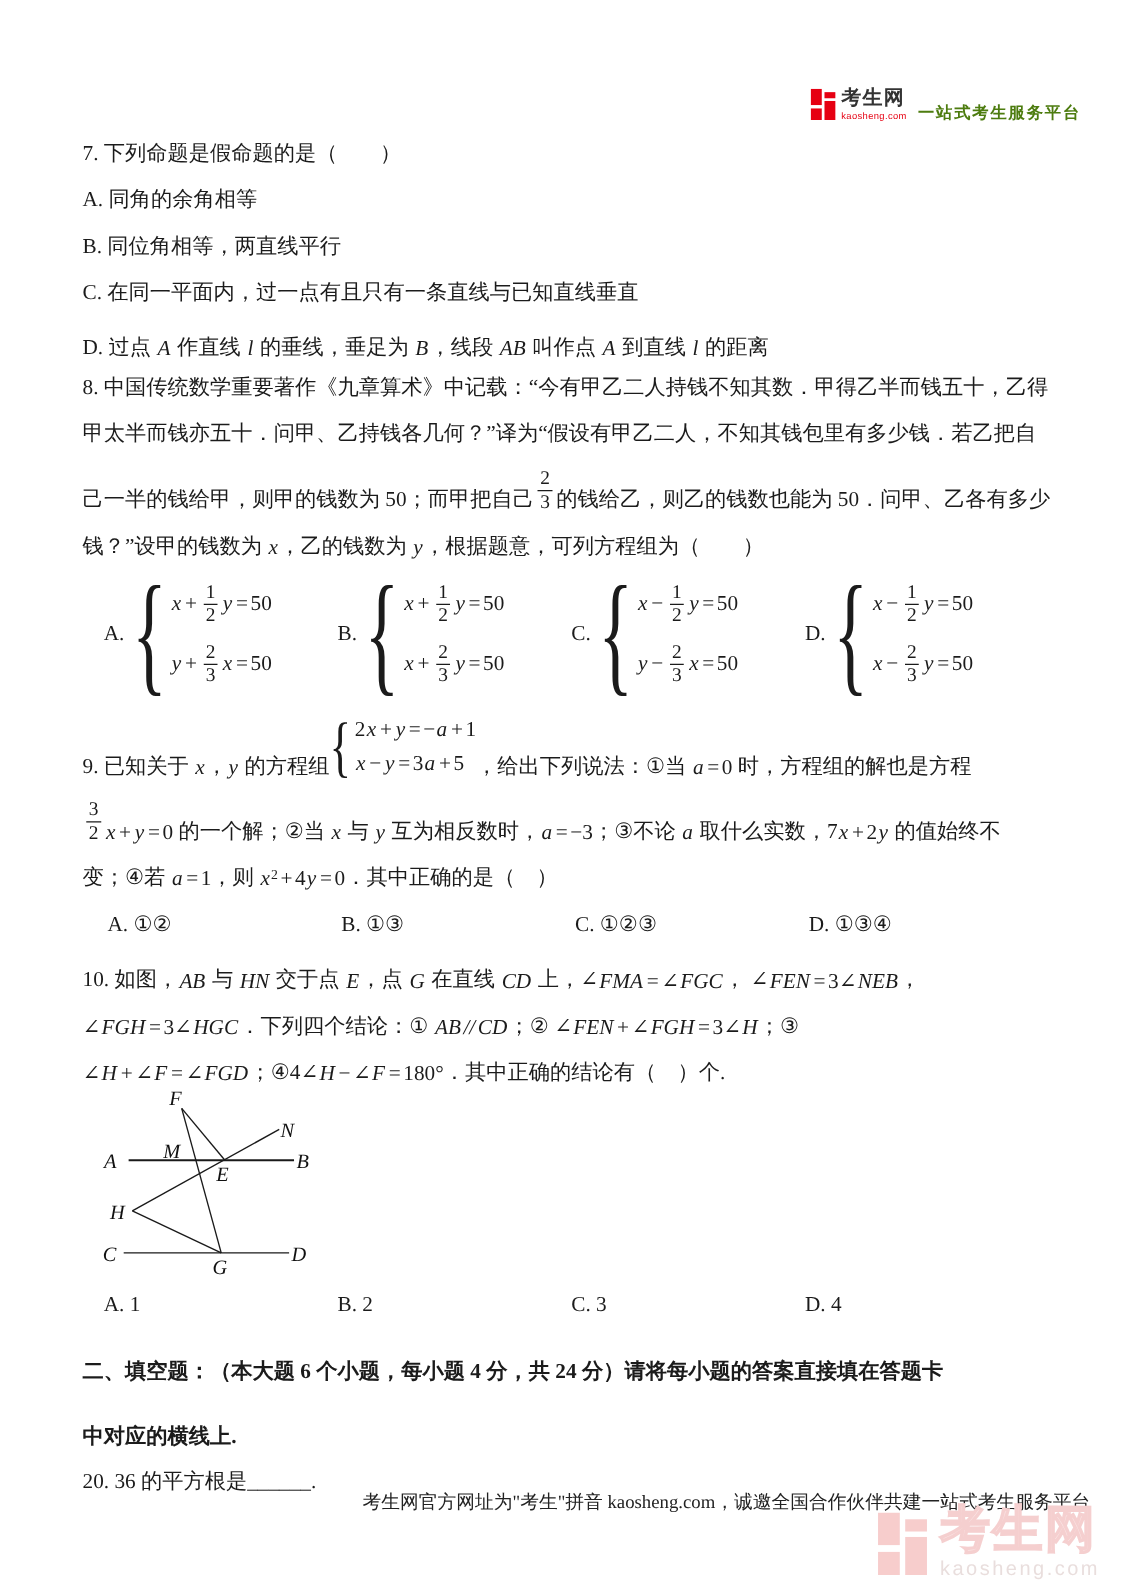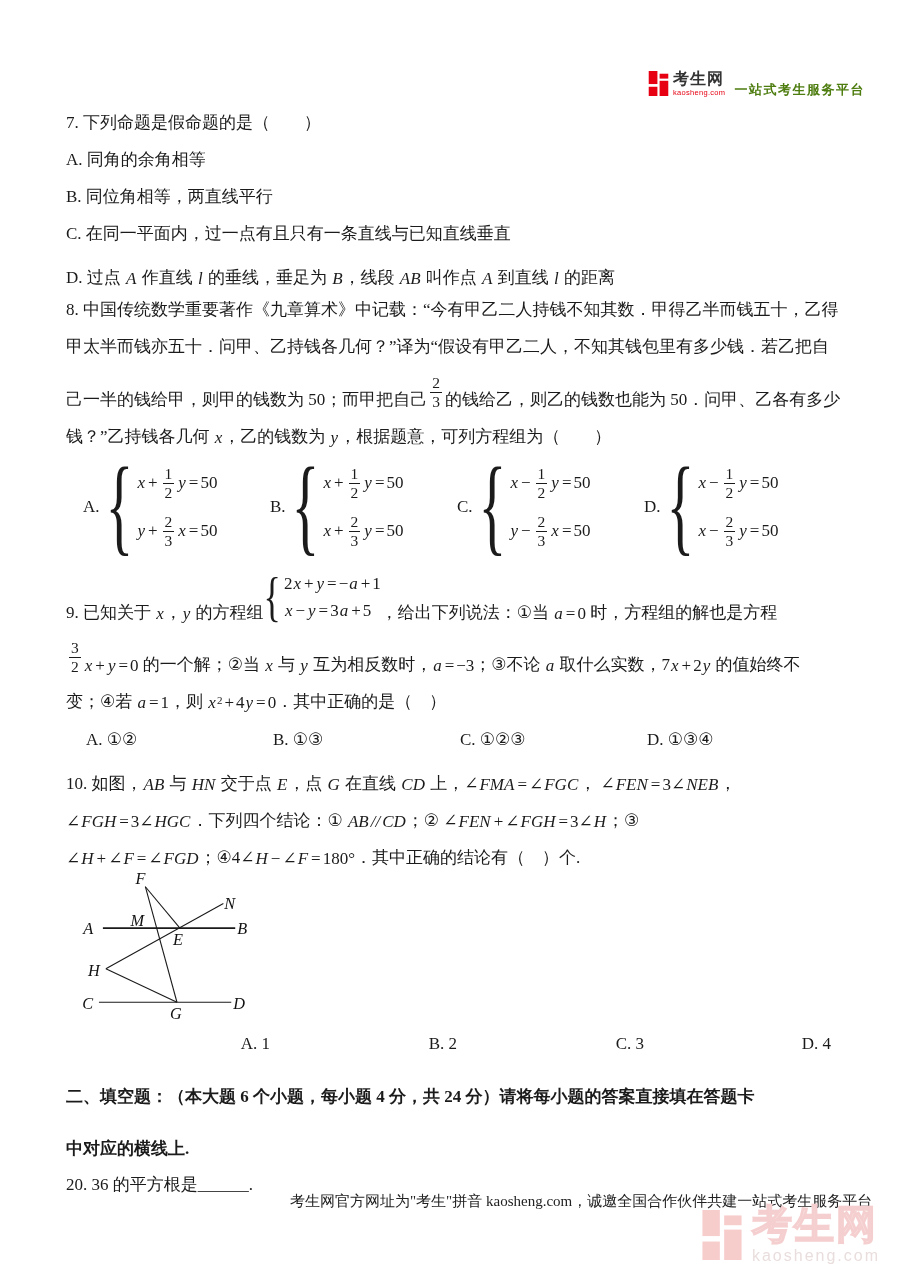--- a/index.html
+++ b/index.html
@@ -29,21 +29,21 @@
   .sys-big .eqrow{height:48px;}
   .sys-big .brace{font-size:58px;transform:scaleY(1.85);}
   .sys-small .eqrow{height:27px;}
   .sys-small .brace{font-size:36px;transform:scaleY(1.5);}
   .q8block{margin-top:2px;}
   .eqoptrow{display:flex;margin-left:17px;height:106px;margin-top:6px;}
   .eqopt{width:187px;display:flex;align-items:center;}
   .eqopt .optlabel{margin-right:6px;}
   .optrow4{display:flex;margin-left:17px;height:37px;line-height:37px;}
   .optrow4 .opt{width:187px;}
-  .optrow4.tight{margin-top:2px;text-align:right;}
+  .optrow4.tight{margin-top:2px;}
   .q9opts{margin-top:8px;margin-left:20px;}
   .bold .line, .bold{font-weight:700;margin-top:18px;}
   .sec2 .line{height:34px;line-height:34px;}
   .figwrap{margin-left:12px;margin-top:-4px;height:158px;}
   .figwrap svg{display:block;}
   .figwrap text{font-style:italic;font-size:16.5px;
         font-family:"Liberation Serif","DejaVu Serif",serif;fill:#111;}
   .figwrap line{stroke:#1a1a1a;}
   
   .brand{position:absolute;left:648px;top:71px;display:flex;align-items:flex-start;}
@@ -91,21 +91,21 @@
     <div class="line">7. 下列命题是假命题的是（　　）</div>
     <div class="line">A. 同角的余角相等</div>
     <div class="line">B. 同位角相等，两直线平行</div>
     <div class="line">C. 在同一平面内，过一点有且只有一条直线与已知直线垂直</div>
     <div class="mathline"><span class="mt">D. 过点 </span><span class="mv">A</span><span class="mt"> 作直线 </span><span class="mv">l</span><span class="mt"> 的垂线，垂足为 </span><span class="mv">B</span><span class="mt">，线段 </span><span class="mv">AB</span><span class="mt"> 叫作点 </span><span class="mv">A</span><span class="mt"> 到直线 </span><span class="mv">l</span><span class="mt"> 的距离</span></div>
 
     <div class="q8block">
       <div class="line">8. 中国传统数学重要著作《九章算术》中记载：“今有甲乙二人持钱不知其数．甲得乙半而钱五十，乙得</div>
       <div class="line">甲太半而钱亦五十．问甲、乙持钱各几何？”译为“假设有甲乙二人，不知其钱包里有多少钱．若乙把自</div>
       <div class="mathline h46"><span class="mt">己一半的钱给甲，则甲的钱数为 50；而甲把自己</span><span class="frac"><span class="num">2</span><span class="den">3</span></span><span class="mt">的钱给乙，则乙的钱数也能为 50．问甲、乙各有多少</span></div>
-      <div class="mathline"><span class="mt">钱？”乙持钱各几何 </span><span class="mv">x</span><span class="mt">，乙的钱数为 </span><span class="mv">y</span><span class="mt">，根据题意，可列方程组为（　　）</span></div>
+      <div class="mathline"><span class="mt">钱？”设甲的钱数为 </span><span class="mv">x</span><span class="mt">，乙的钱数为 </span><span class="mv">y</span><span class="mt">，根据题意，可列方程组为（　　）</span></div>
     </div>
 
     <div class="eqoptrow">
       <div class="eqopt">
         <span class="optlabel">A.</span>
         <span class="system sys-big">
           <span class="brace">{</span>
           <span class="syscol">
               <div class="eqrow"><span class="mv">x</span><span class="mo">+</span><span class="frac"><span class="num">1</span><span class="den">2</span></span><span class="mv">y</span><span class="mo">=</span><span class="mt">50</span></div>
               <div class="eqrow"><span class="mv">y</span><span class="mo">+</span><span class="frac"><span class="num">2</span><span class="den">3</span></span><span class="mv">x</span><span class="mo">=</span><span class="mt">50</span></div>

